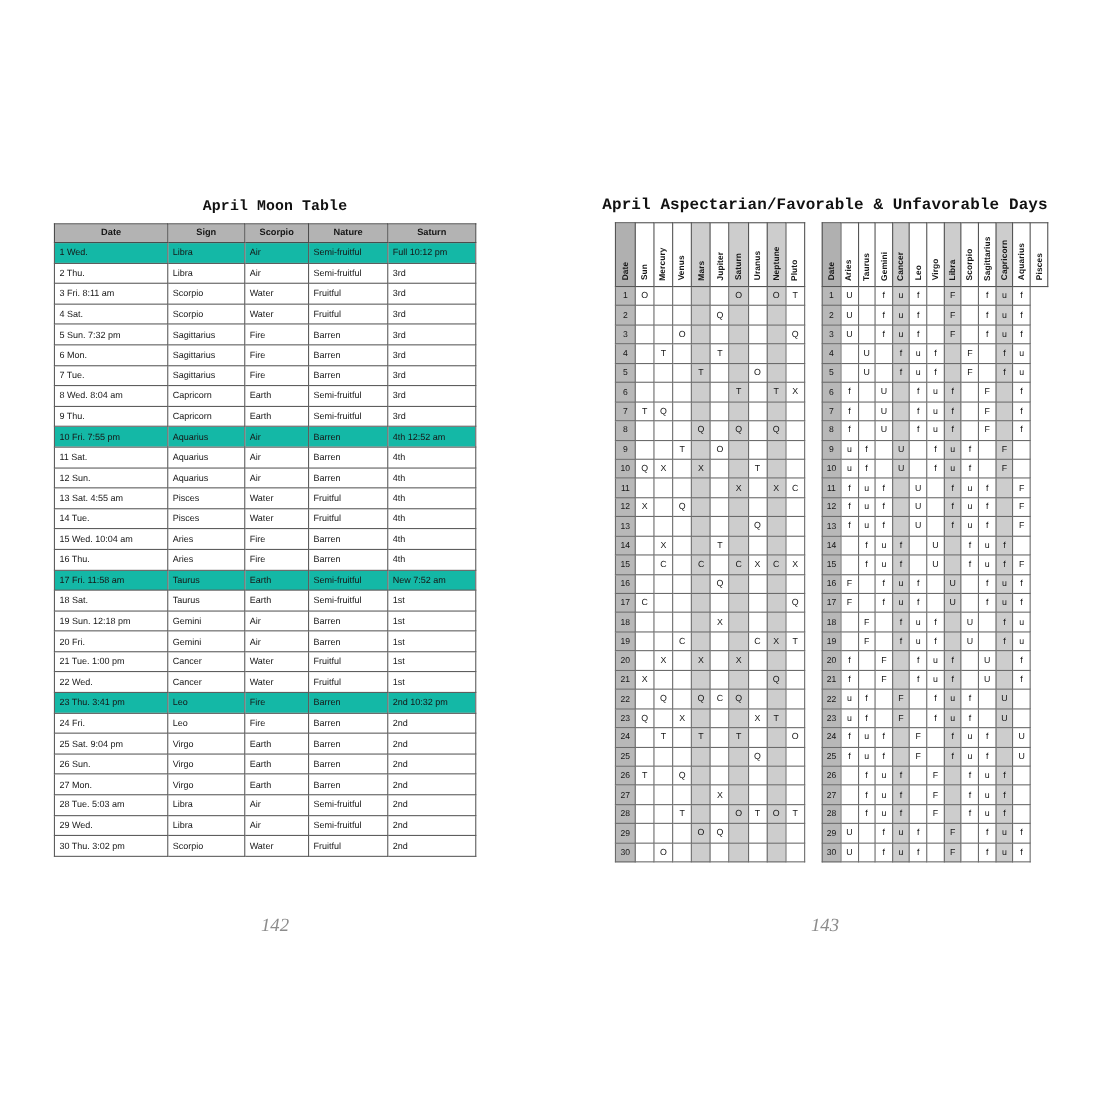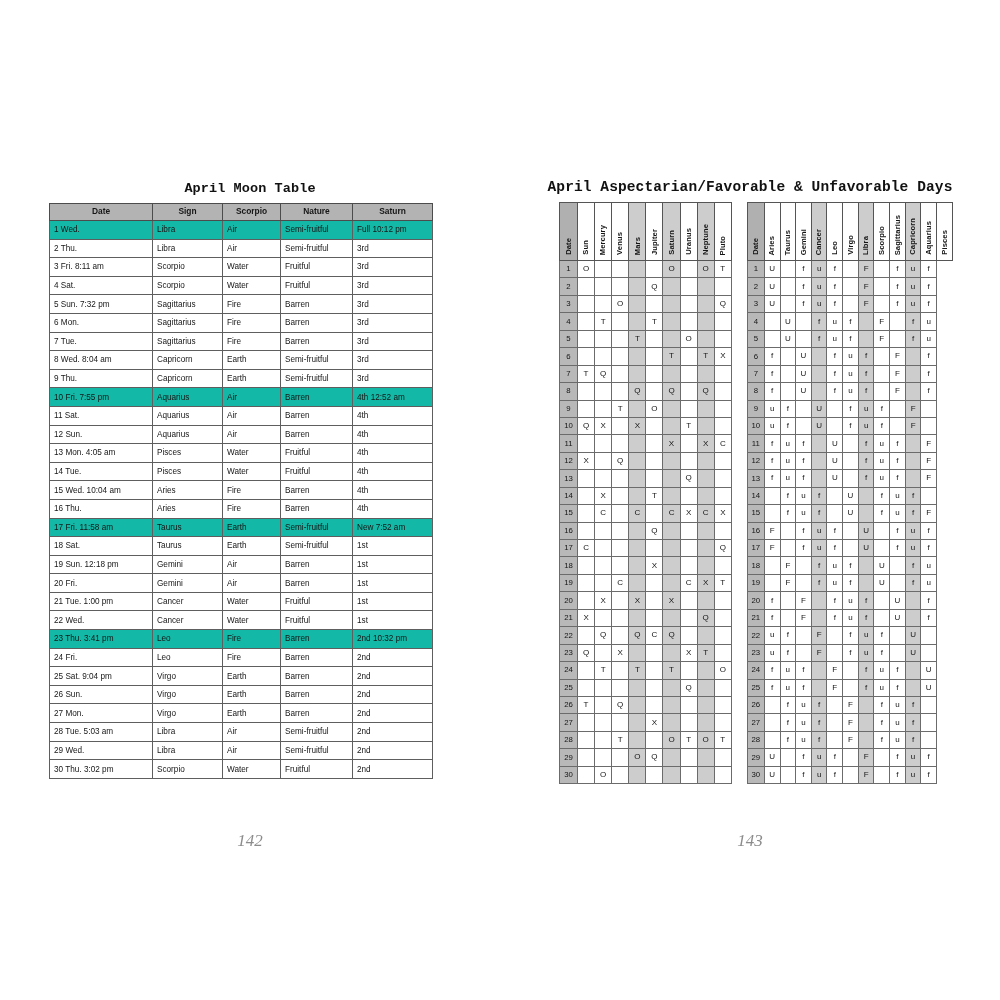--- a/index.html
+++ b/index.html
@@ -290,21 +290,21 @@
               <td>4th</td>
             </tr>
             <tr>
               <td>12 Sun.</td>
               <td>Aquarius</td>
               <td>Air</td>
               <td>Barren</td>
               <td>4th</td>
             </tr>
             <tr>
-              <td>13 Mon. 4:05 am</td>
+              <td>13 Sat. 4:55 am</td>
               <td>Pisces</td>
               <td>Water</td>
               <td>Fruitful</td>
               <td>4th</td>
             </tr>
             <tr>
               <td>14 Tue.</td>
               <td>Pisces</td>
               <td>Water</td>
               <td>Fruitful</td>

